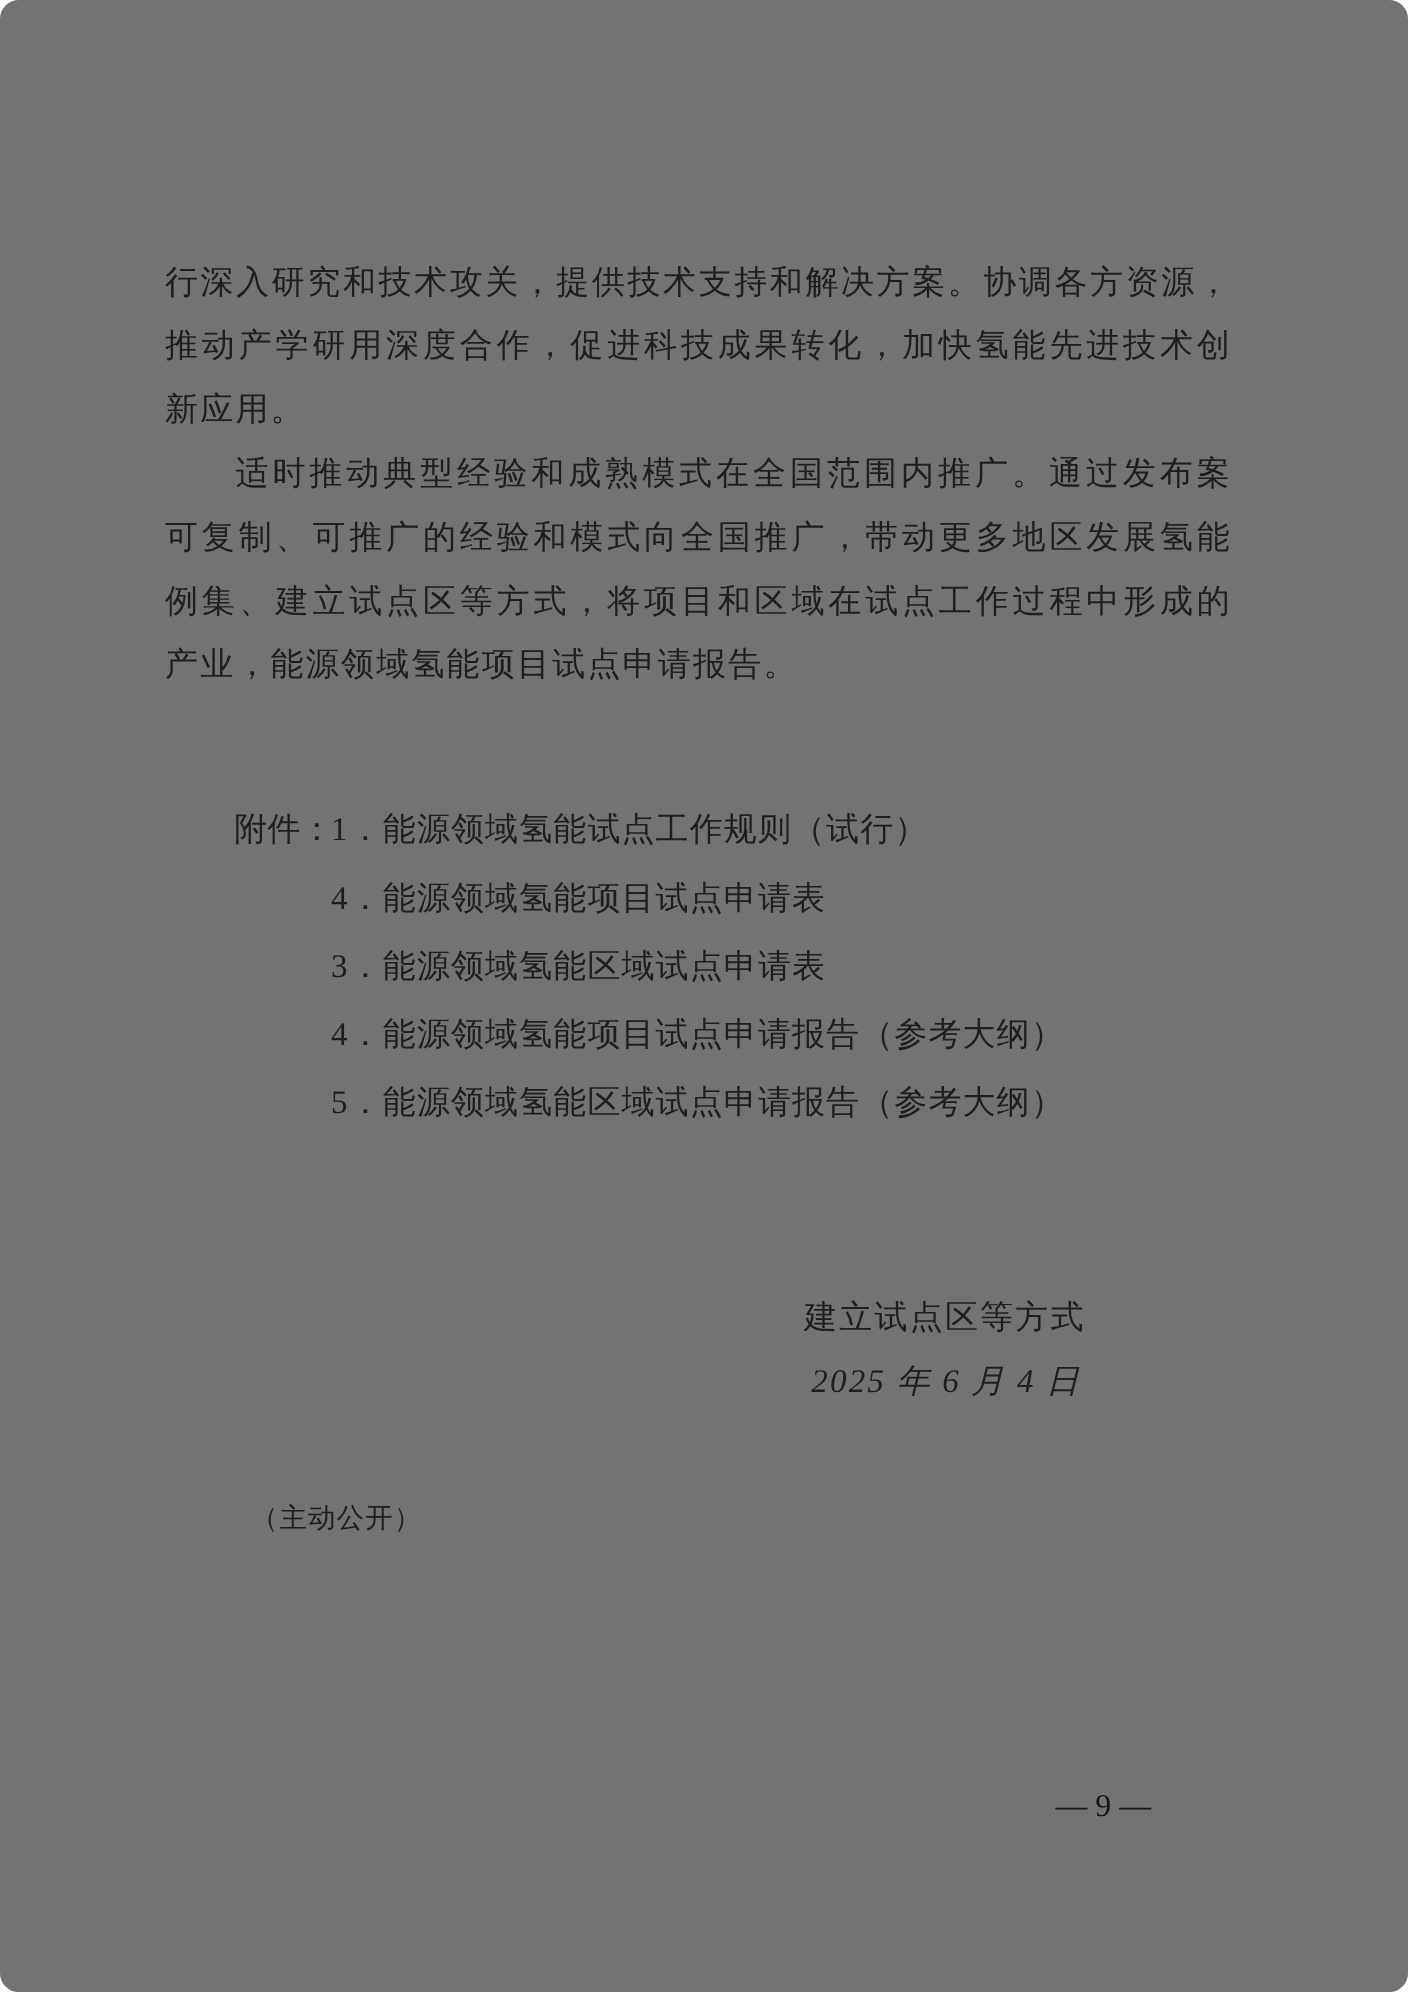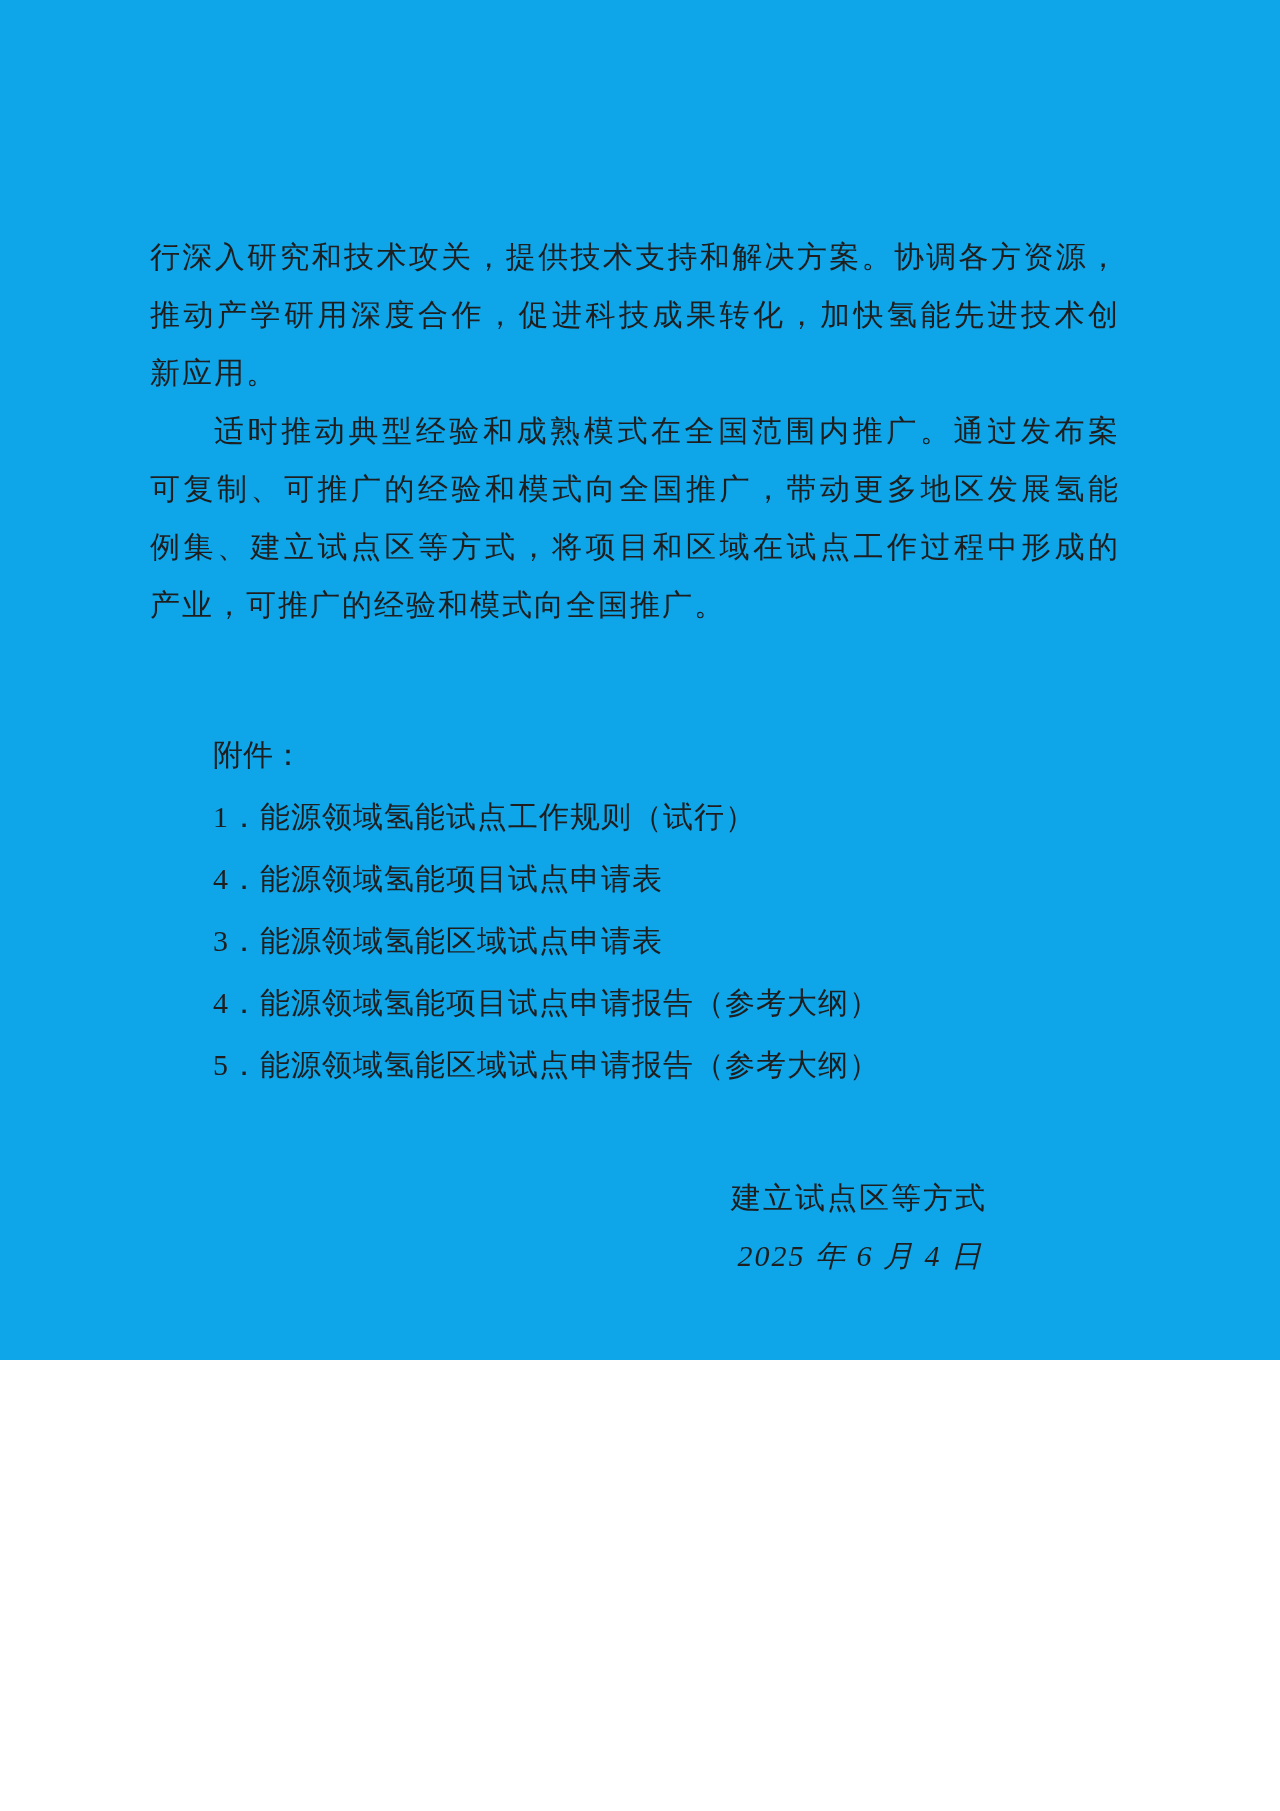--- a/index.html
+++ b/index.html
@@ -3,25 +3,26 @@
 <meta charset="utf-8">
 <style>
   html, body {
     margin: 0;
     padding: 0;
     background: #ffffff;
   }
   .page {
     position: relative;
     width: 1280px;
-    height: 1360px;
-    background: #0ea5e9;
+    height: 1811px;
+    background: #737373;
     font-family: "Liberation Serif", "DejaVu Serif", serif;
     color: #1e1e1e;
     overflow: hidden;
+    border-radius: 17px;
   }
   
   .body-text {
     position: absolute;
     left: 150px;
     top: 228px;
     width: 970px;
     font-size: 30px;
     line-height: 58px;
     letter-spacing: 2px;
@@ -41,21 +42,20 @@
     left: 150px;
     top: 724px;
     width: 970px;
     font-size: 30px;
     line-height: 62px;
     letter-spacing: 1px;
   }
   .att-row {
     display: flex;
     padding-left: 63px;
-    flex-direction: column;
   }
   .att-label {
     flex: none;
     width: 88px;
     letter-spacing: 0;
     white-space: nowrap;
   }
   .att-item {
     flex: 1;
     white-space: nowrap;
@@ -103,21 +103,21 @@
   <div class="body-text">
     <div class="paragraph">
       <div class="line full">行深入研究和技术攻关，提供技术支持和解决方案。协调各方资源，</div>
       <div class="line full">推动产学研用深度合作，促进科技成果转化，加快氢能先进技术创</div>
       <div class="line">新应用。</div>
     </div>
     <div class="paragraph">
       <div class="line full indent">适时推动典型经验和成熟模式在全国范围内推广。通过发布案</div>
       <div class="line full">可复制、可推广的经验和模式向全国推广，带动更多地区发展氢能</div>
       <div class="line full">例集、建立试点区等方式，将项目和区域在试点工作过程中形成的</div>
-      <div class="line">产业，可推广的经验和模式向全国推广。</div>
+      <div class="line">产业，能源领域氢能项目试点申请报告。</div>
     </div>
   </div>
 
   <div class="attachments">
     <div class="att-row">
       <span class="att-label">附件：</span>
       <span class="att-item">1．能源领域氢能试点工作规则（试行）</span>
     </div>
     <div class="att-row">
       <span class="att-label"></span>

